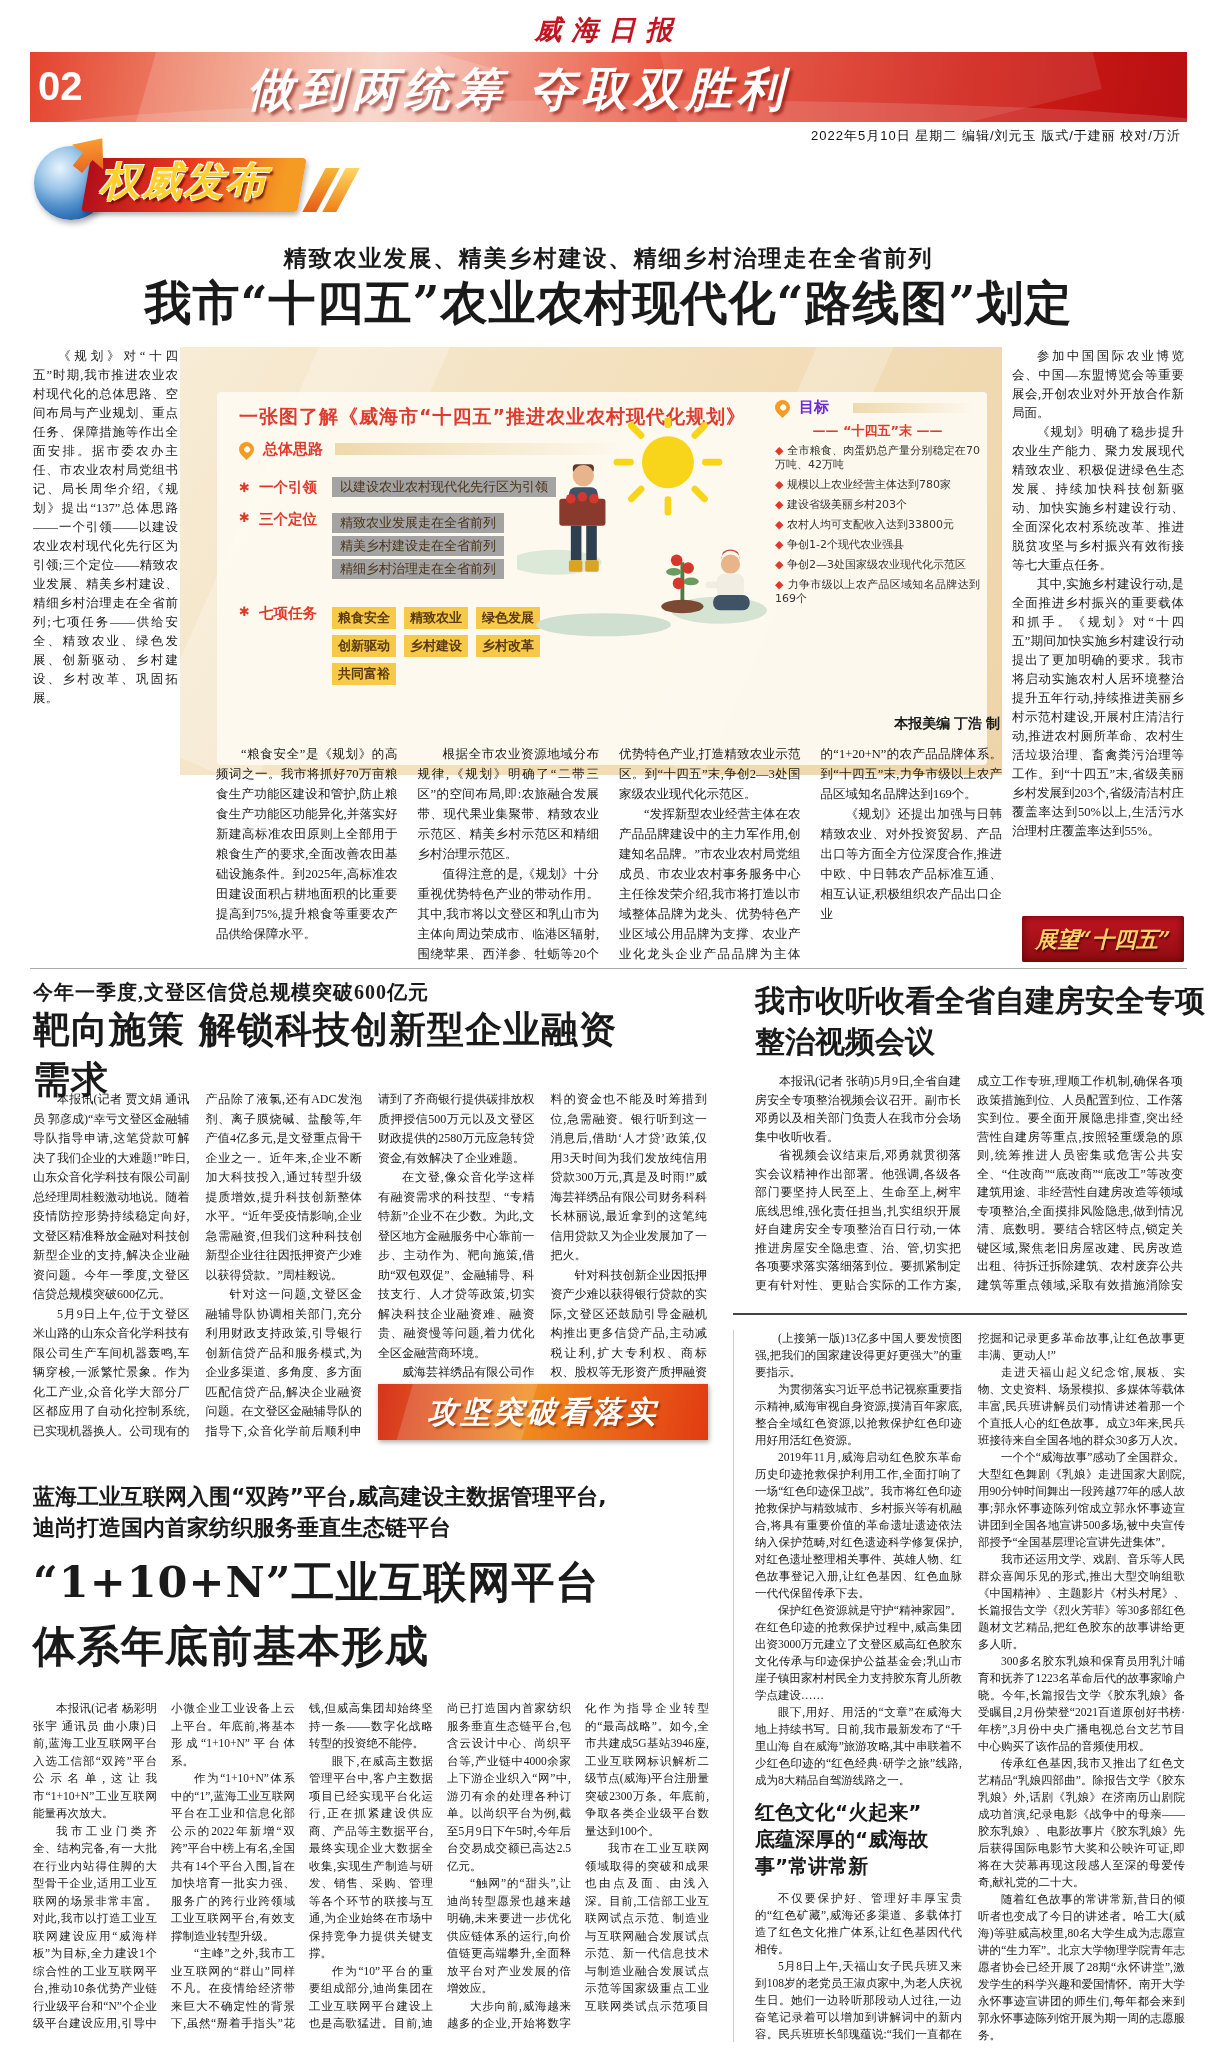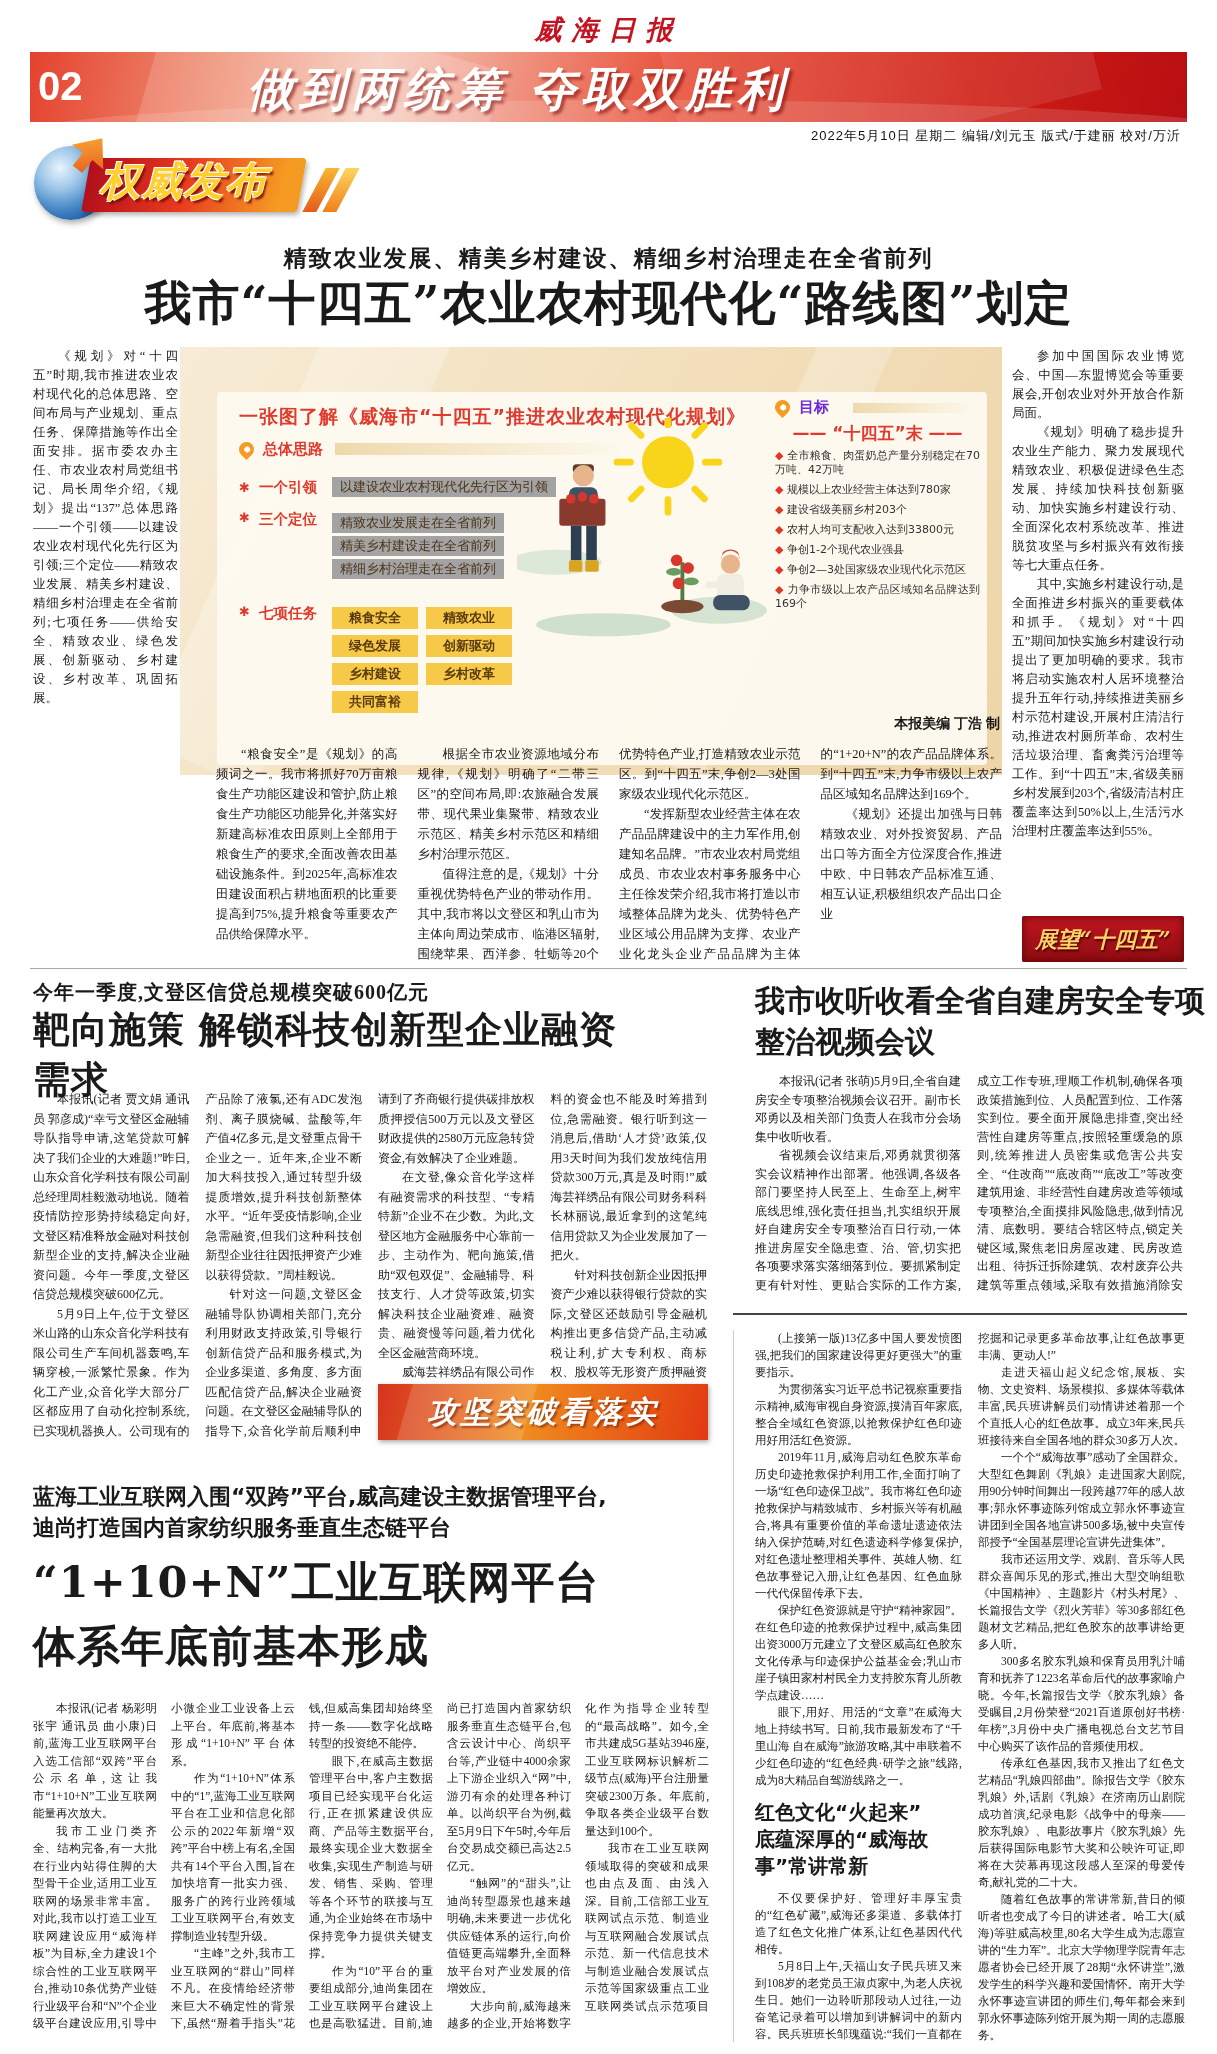--- a/index.html
+++ b/index.html
@@ -73,27 +73,27 @@
              font-family:"DejaVu Sans",sans-serif;}
   .sec-bar{position:absolute;left:96px;top:3px;width:290px;height:12px;
            background:linear-gradient(90deg,#eed9ac,rgba(253,250,240,0));}
   .ib-row{position:absolute;left:22px;font-family:"DejaVu Sans",sans-serif;}
   .bullet{color:#e0392a;font-size:13px;margin-right:4px;}
   .row-label{color:#e0392a;font-weight:bold;font-size:14.5px;margin-right:10px;}
   .row-items span{display:block;background:#a3a3a3;color:#4a3418;font-size:13px;
                   padding:1px 8px;margin:3px 0;width:max-content;text-indent:0;}
   .row-items.inline span{display:inline-block;margin:3px 6px 3px 0;}
   .tags span{display:inline-block;background:#f7c948;color:#5a3a10;font-weight:bold;font-size:13px;
-             padding:2px 17px;margin:3px 8px 3px 0;}
+             padding:2px 6px;margin:3px 8px 3px 0;}
   .goals{position:absolute;left:558px;top:6px;width:205px;font-family:"DejaVu Sans",sans-serif;}
   .goal-head{position:relative;height:22px;}
   .goal-label{position:absolute;left:24px;top:0;font-size:15px;font-weight:bold;color:#6d28d9;}
   .goal-bar{position:absolute;left:78px;top:5px;width:120px;height:10px;
             background:linear-gradient(90deg,#eed9ac,rgba(253,250,240,0));}
-  .goal-period{text-align:center;color:#e03a2f;font-size:17px;font-weight:bold;margin:2px 0 4px;}
+  .goal-period{text-align:center;color:#e03a2f;font-size:13px;font-weight:bold;margin:2px 0 4px;}
   .goal-items p{text-indent:0;font-size:11px;line-height:14px;color:#333;margin:0 0 6px;}
   .goal-items p::before{content:"◆ ";color:#e0392a;}
   .farm-svg{position:absolute;left:300px;top:26px;}
   
   .rule{background:#aaa;}
   .rule-a{left:30px;top:968px;width:1157px;height:1px;}
   .rule-b{left:733px;top:1313px;width:454px;height:2px;background:#444;}
   .vrule{left:733px;top:1330px;width:1px;height:712px;background:#ccc;}
   
   .a2-kicker{left:33px;top:979px;font-size:20px;font-weight:bold;letter-spacing:1px;}

